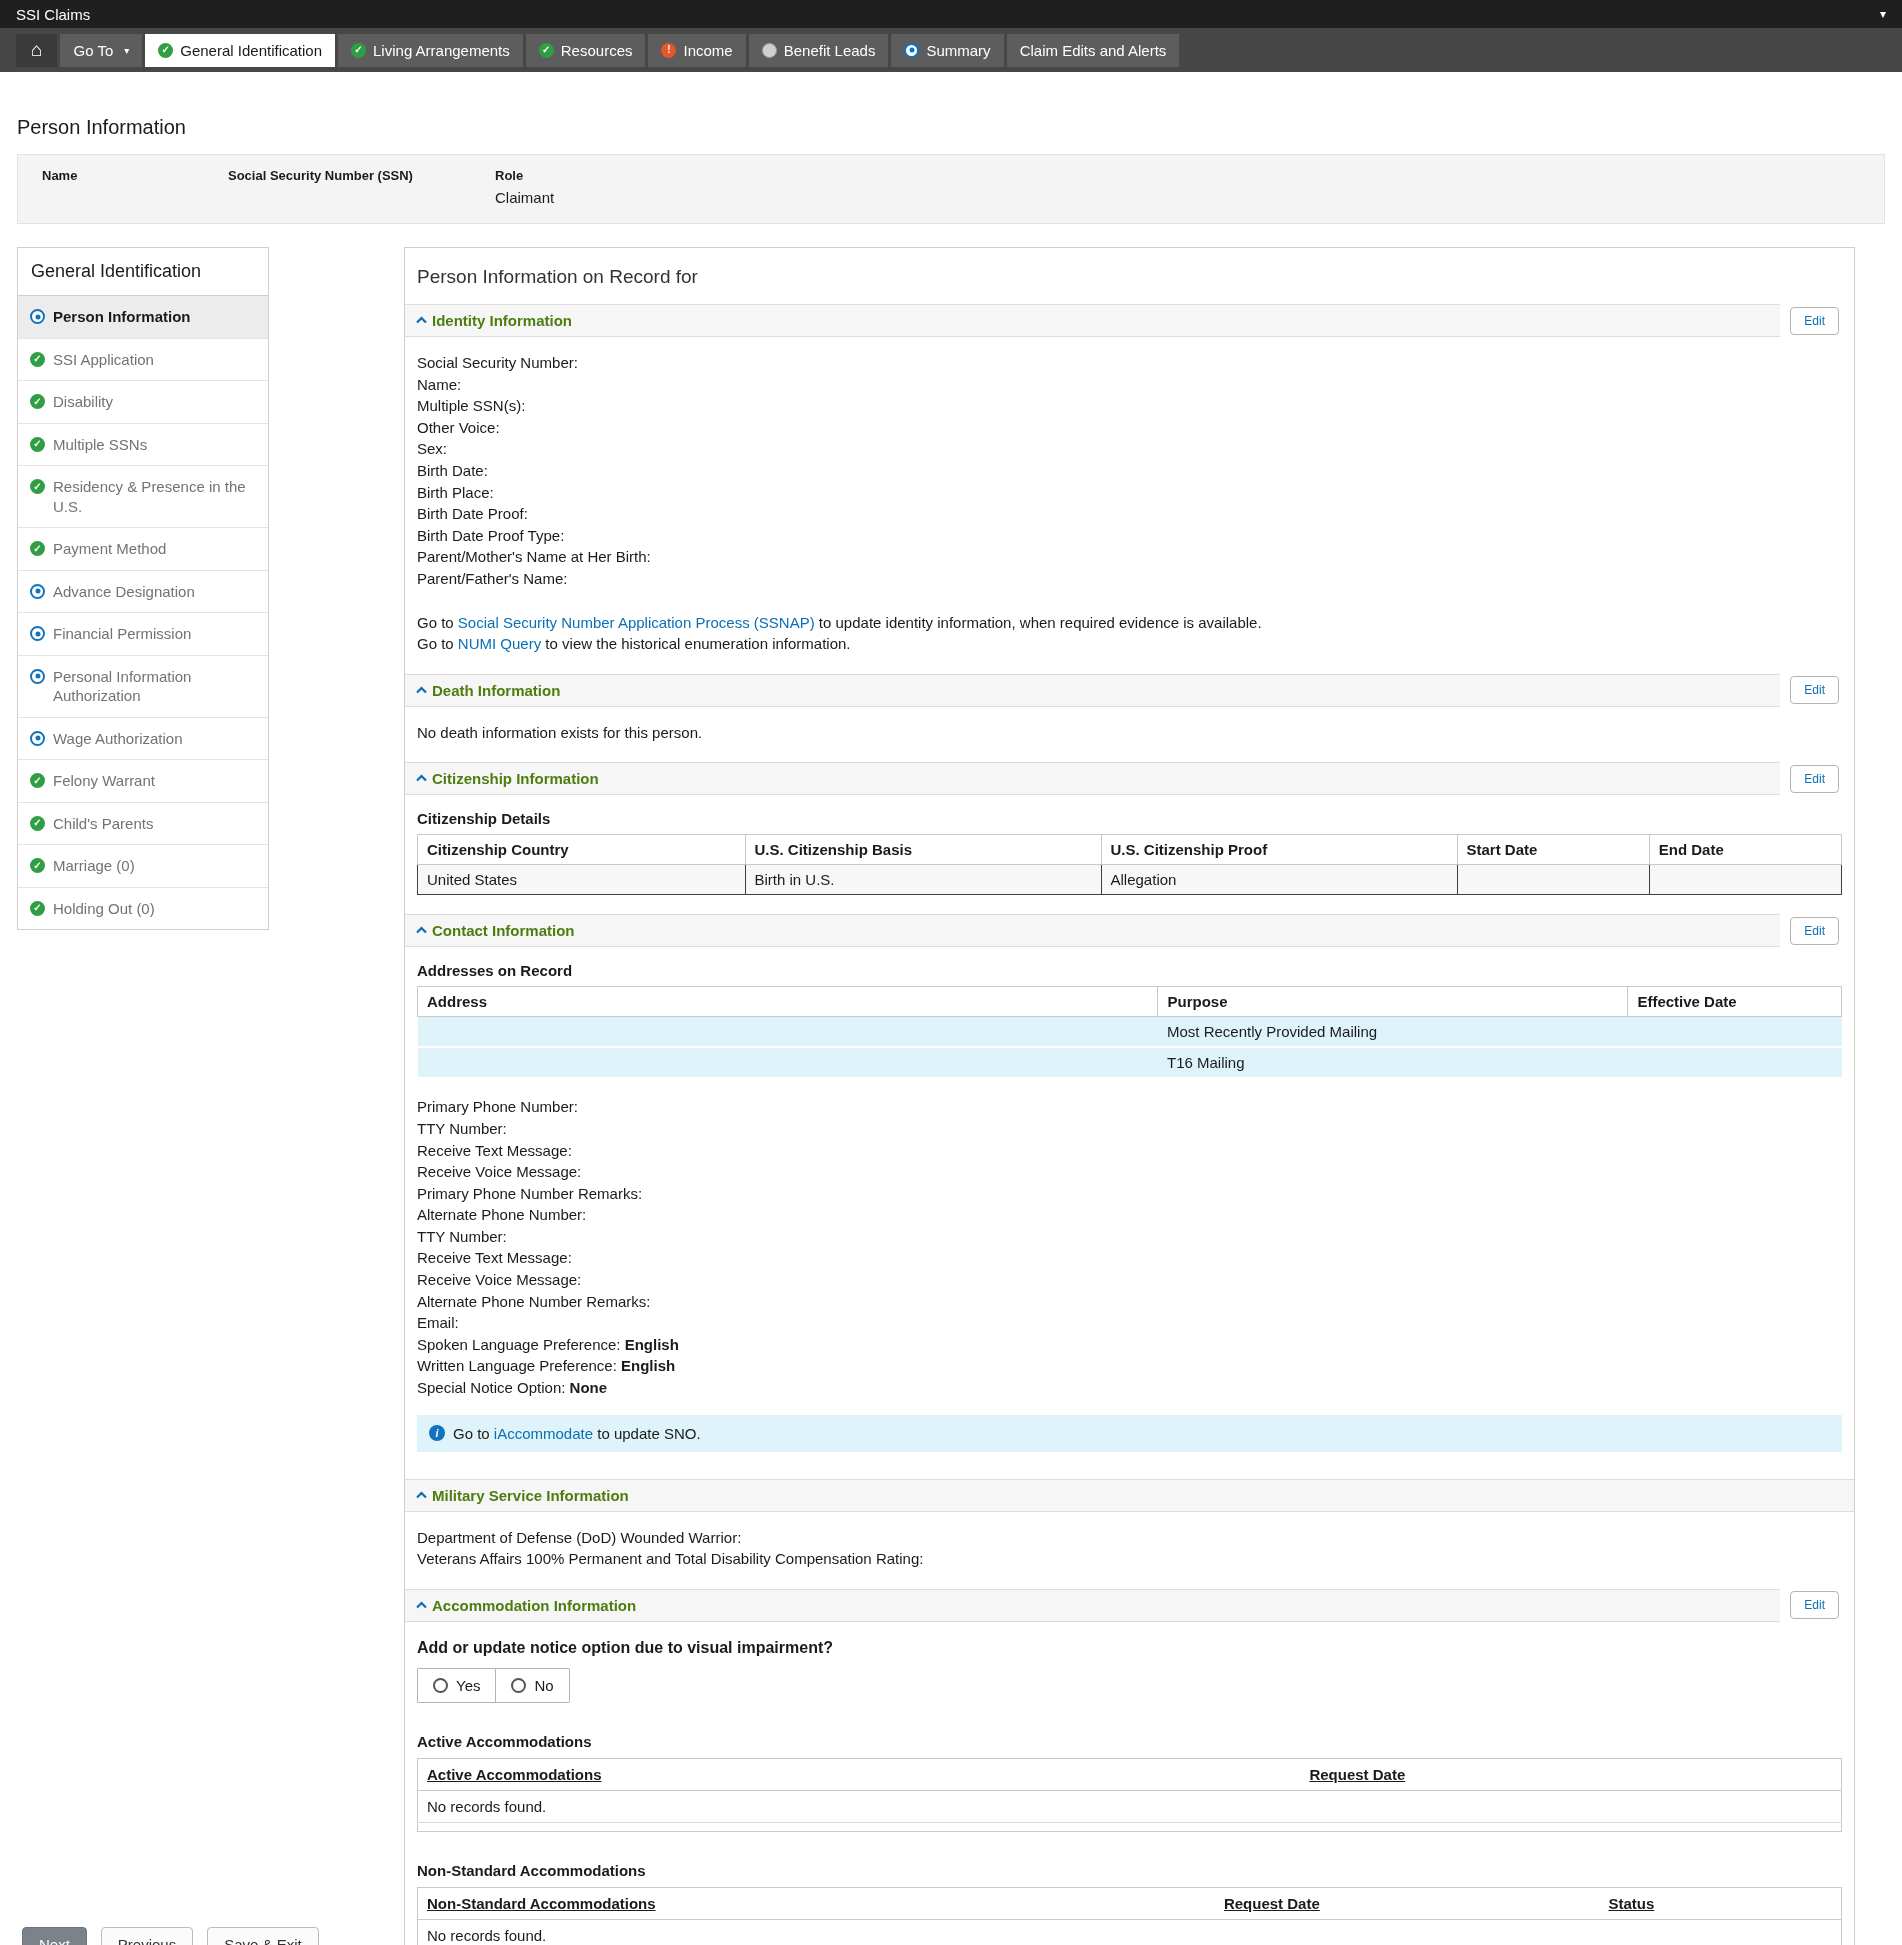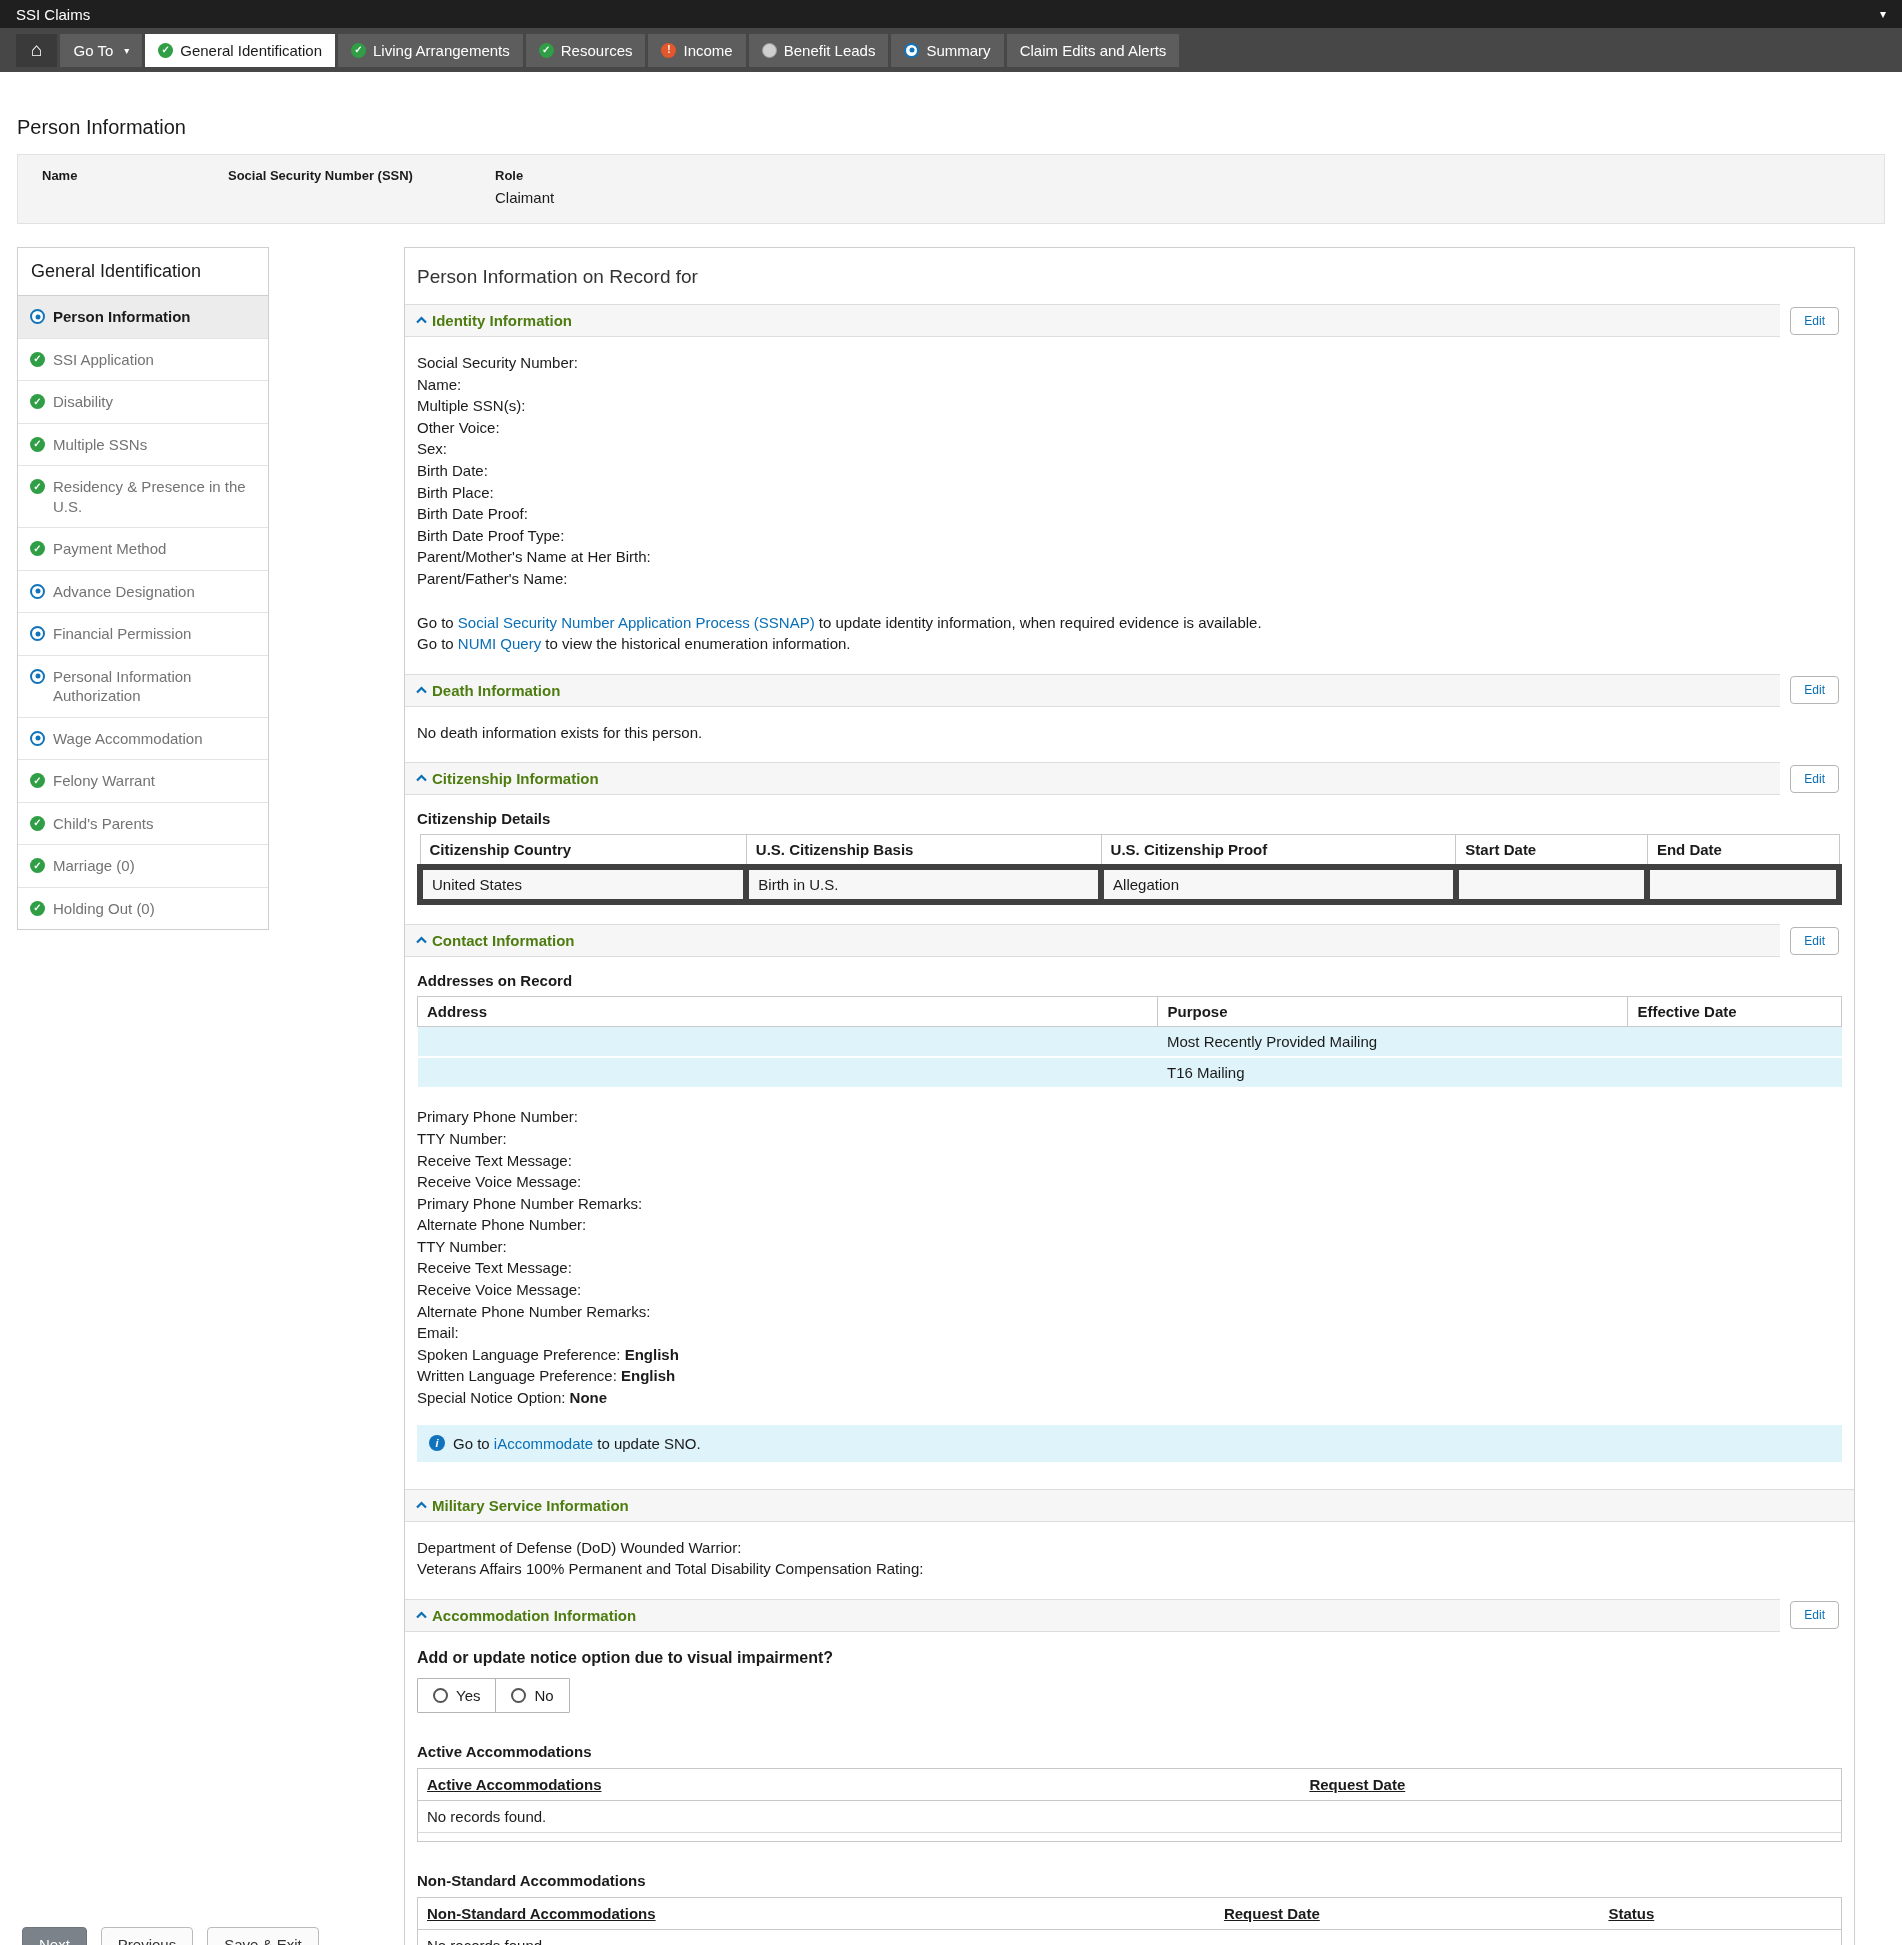--- a/index.html
+++ b/index.html
@@ -74,21 +74,21 @@
   .sec-body { padding:15px 12px 19px; }
   .field-line { font-size:15px; line-height:1.44; color:#1b1b1b; }
   .link-line { font-size:15px; line-height:1.44; }
   .link-line.first { margin-top:22px; }
   a.link { color:#0a6fb5; text-decoration:none; cursor:pointer; }
   .bold { font-weight:bold; }
 
   
   .tbl { width:100%; border-collapse:collapse; font-size:15px; margin-top:7px; }
   .tbl th { border:1px solid #c9c9c9; text-align:left; font-weight:bold; padding:6px 9px; }
-  .tbl td { border:6px solid #404040; padding:6px 9px; }
+  .tbl td { border:1px solid #404040; padding:6px 9px; }
   .tbl td:empty::after { content:"\00a0"; }
   .tbl.citizen tbody tr { background:#f7f7f7; }
   .tbl.addr tbody tr { background:#dff4fa; }
   .tbl.addr td { border:none; border-bottom:2px solid #fff; }
   .sub-label { font-weight:bold; font-size:15px; margin:0 0 4px; }
   .contact-fields { margin-top:17px; }
 
   .note { background:#dff4fa; margin:16px 0 8px; padding:10px 12px; display:flex;
     align-items:center; gap:8px; font-size:15px; }
   .info-icon { width:16px; height:16px; border-radius:50%; background:#1073bb; color:#fff;
@@ -231,21 +231,21 @@
             <span>Financial Permission</span>
           </div>
 
           <div class="side-item" data-status="inprogress" data-active="false">
             <span class="s-icon"></span>
             <span>Personal Information Authorization</span>
           </div>
 
           <div class="side-item" data-status="inprogress" data-active="false">
             <span class="s-icon"></span>
-            <span>Wage Accommodation</span>
+            <span>Wage Authorization</span>
           </div>
 
           <div class="side-item" data-status="complete" data-active="false">
             <span class="s-icon"></span>
             <span>Felony Warrant</span>
           </div>
 
           <div class="side-item" data-status="complete" data-active="false">
             <span class="s-icon"></span>
             <span>Child's Parents</span>

